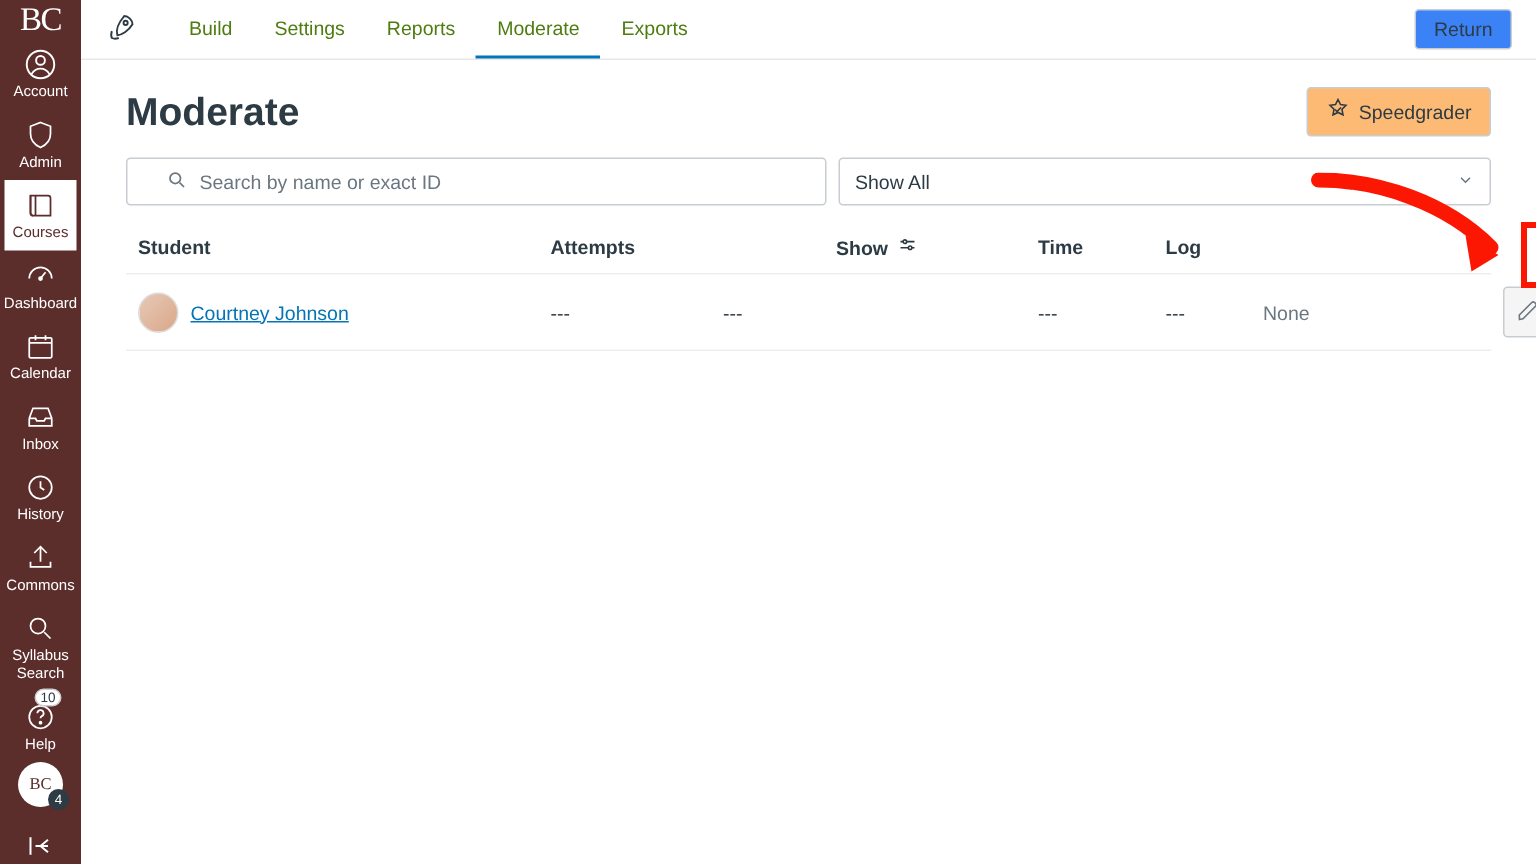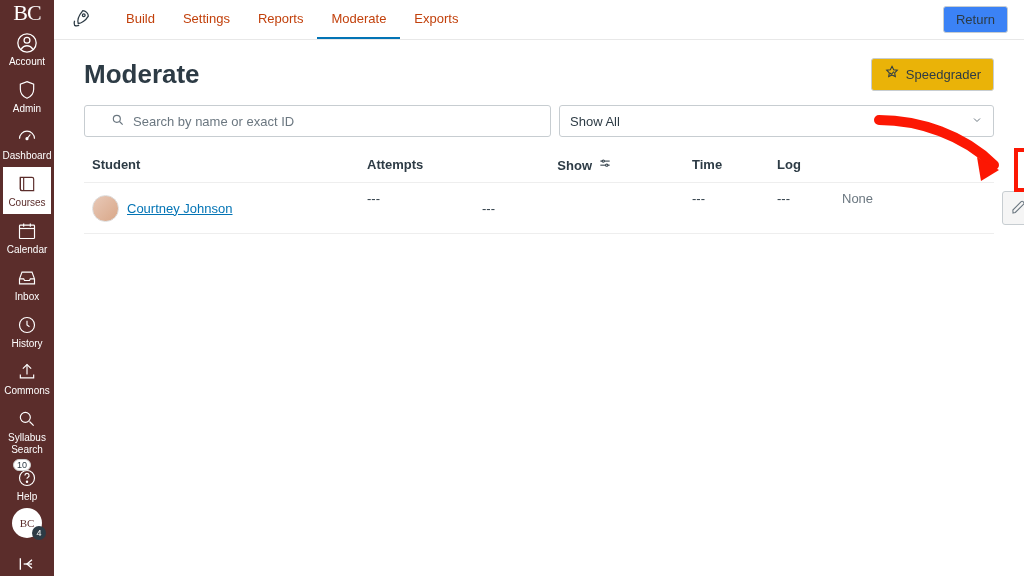--- a/index.html
+++ b/index.html
@@ -9,52 +9,52 @@
     .sidebar-logo { width: 54px; height: 40px; display: flex; align-items: center; justify-content: center; font-size: 22px; font-weight: 400; font-family: Georgia, serif; letter-spacing: -1px; }
     .sidebar-item { width: 48px; display: flex; flex-direction: column; align-items: center; padding: 5px 0 5px 0; cursor: pointer; font-size: 10px; color: #fff; }
     .sidebar-item .icon { width: 24px; height: 24px; display: flex; align-items: center; justify-content: center; margin-bottom: 1px; }
     .sidebar-item.active { background: #fff; color: #5b2d2b; }
     .sidebar-item.active .icon svg { stroke: #5b2d2b; fill: none; }
     .sidebar-item span.label { font-size: 10px; line-height: 12px; }
     .sidebar-bottom { margin-top: auto; width: 54px; display:flex; flex-direction:column; align-items:center;}
     .avatar-bc { width: 30px; height: 30px; border-radius: 50%; background: #fff; display: flex; align-items: center; justify-content: center; color: #5b2d2b; font-family: Georgia, serif; font-size: 11px; position:relative; margin-bottom:8px;}
     .avatar-bc .badge-count { position: absolute; right: -4px; bottom: -2px; background: #2d3b45; color: #fff; font-size: 9px; border-radius: 50%; width: 14px; height: 14px; display:flex; align-items:center; justify-content:center; font-family: Arial, sans-serif;}
     .collapse-icon { padding: 8px 0 10px 0; cursor:pointer;}
-    .help-badge { position: absolute; top: -2px; right: 20px; background: #fff; color: #2d3b45; border-radius: 8px; font-size: 9px; padding: 0 3px; border: 1px solid #ccc;}
+    .help-badge { position: absolute; top: -2px; right: 10px; background: #fff; color: #2d3b45; border-radius: 8px; font-size: 9px; padding: 0 3px; border: 1px solid #ccc;}
 
     .main { position: absolute; left: 54px; top: 0; right: 0; bottom: 0; }
     .topbar { height: 40px; border-bottom: 1px solid #e8e8e8; display: flex; align-items: center; padding: 0 16px; }
     .rocket { margin-right: 20px; }
     .tabs { display: flex; height: 100%; }
-    .tab { padding: 0 14px; display: flex; align-items: center; font-size: 13px; color: #c2410c; cursor: pointer; border-bottom: 2px solid transparent; }
+    .tab { padding: 0 14px; display: flex; align-items: center; font-size: 13px; color: #4d7c0f; cursor: pointer; border-bottom: 2px solid transparent; }
     .tab.active { border-bottom-color: #0374b5; }
     .return-btn { margin-left: auto; border: 1px solid #c7cdd1; background: #3b82f6; padding: 5px 12px; border-radius: 3px; font-size: 13px; cursor: pointer; color:#2d3b45;}
 
     .content { padding: 18px 30px 0 30px; }
     .page-header { display: flex; align-items: center; margin-bottom: 14px; }
     .page-title { font-size: 26px; font-weight: 700; }
-    .speedgrader-btn { margin-left: auto; border: 1px solid #c7cdd1; background: #eab308; padding: 6px 12px; border-radius: 3px; font-size: 13px; cursor: pointer; display: flex; align-items: center; gap: 6px; color:#2d3b45;}
+    .speedgrader-btn { margin-left: auto; border: 1px solid #c7cdd1; background: #fdba74; padding: 6px 12px; border-radius: 3px; font-size: 13px; cursor: pointer; display: flex; align-items: center; gap: 6px; color:#2d3b45;}
 
     .filter-row { display: flex; gap: 8px; margin-bottom: 12px; }
     .search-box { flex: 1; border: 1px solid #c7cdd1; border-radius: 3px; height: 32px; display: flex; align-items: center; padding: 0 26px; color: #6b7780;}
     .search-box input { border: none; outline: none; flex: 1; font-size: 13px; margin-left: 8px; color:#2d3b45;}
     .search-box input::placeholder { color: #6b7780; }
     .showall-box { flex: 1; border: 1px solid #c7cdd1; border-radius: 3px; height: 32px; display: flex; align-items: center; padding: 0 10px; justify-content: space-between; cursor: pointer; }
 
     .table { width: 100%; }
     .table-header { display: flex; padding: 8px 8px; font-weight: 700; font-size: 13px; justify-content: flex-end; }
     .col-student { flex: 0 0 275px; }
     .col-attempts { flex: 0 0 115px; }
     .col-score { flex: 0 0 130px; display:flex; align-items:center; gap:6px; justify-content:flex-end;}
     .col-time { flex: 0 0 85px; margin-left: 80px;}
     .col-log { flex: 0 0 65px; }
     .col-accom { flex: 0 0 160px; }
     .col-action { flex: 1; display: flex; justify-content: flex-end; }
 
-    .table-row { display: flex; padding: 8px 8px; border-bottom: 1px solid #eee; border-top: 1px solid #eee; }
+    .table-row { display: flex; padding: 8px 8px; align-items: center; border-bottom: 1px solid #eee; border-top: 1px solid #eee; }
     .student-cell { display: flex; align-items: center; gap: 8px; }
     .student-avatar { width: 27px; height: 27px; border-radius: 50%; background: linear-gradient(135deg,#e8c9b8,#d9a788); border:1px solid #ddd;}
     .student-name { color: #0374b5; text-decoration: underline; cursor: pointer; font-size: 13px;}
     .dash { color: #2d3b45; }
     .accom-text { color: #6b7780; font-size: 13px;}
     .edit-btn { width: 34px; height: 34px; border: 1px solid #c7cdd1; background: #f5f5f5; border-radius: 3px; display: flex; align-items: center; justify-content: center; cursor: pointer;}
 
     .highlight-arrow { position: absolute; top: 115px; left: 815px; pointer-events: none; }
     .highlight-box { position: absolute; top: 148px; left: 960px; width: 44px; height: 44px; border: 4px solid #fc1703; pointer-events: none; }
   </style>
@@ -77,40 +77,40 @@
 
   <div class="sidebar-item">
     <span class="icon">
       <svg width="20" height="20" viewBox="0 0 24 24" fill="none" stroke="#fff" stroke-width="1.4">
           <path d="M12 2l8 3v6c0 5-3.5 9-8 11-4.5-2-8-6-8-11V5l8-3z"></path>
         </svg>
     </span>
     <span class="label">Admin</span>
   </div>
 
-  <div class="sidebar-item">
-    <span class="icon">
-      <svg width="20" height="20" viewBox="0 0 24 24" fill="none" stroke="#fff" stroke-width="1.4">
-          <path d="M3 14a9 9 0 0 1 18 0"></path>
-          <path d="M12 14l4-5"></path>
-          <circle cx="12" cy="14" r="1.2" fill="#fff"></circle>
-        </svg>
-    </span>
-    <span class="label">Dashboard</span>
-  </div>
-
   <div class="sidebar-item active">
     <span class="icon">
       <svg width="20" height="20" viewBox="0 0 24 24" fill="none" stroke="#5b2d2b" stroke-width="1.4">
           <path d="M4 4h14a2 2 0 0 1 2 2v14H6a2 2 0 0 1-2-2V4z"></path>
           <path d="M4 4v14a2 2 0 0 0 2 2"></path>
           <line x1="8" y1="4" x2="8" y2="20"></line>
         </svg>
     </span>
     <span class="label">Courses</span>
+  </div>
+
+  <div class="sidebar-item">
+    <span class="icon">
+      <svg width="20" height="20" viewBox="0 0 24 24" fill="none" stroke="#fff" stroke-width="1.4">
+          <path d="M3 14a9 9 0 0 1 18 0"></path>
+          <path d="M12 14l4-5"></path>
+          <circle cx="12" cy="14" r="1.2" fill="#fff"></circle>
+        </svg>
+    </span>
+    <span class="label">Dashboard</span>
   </div>
 
   <div class="sidebar-item">
     <span class="icon">
       <svg width="20" height="20" viewBox="0 0 24 24" fill="none" stroke="#fff" stroke-width="1.4">
           <rect x="3" y="5" width="18" height="16" rx="1"></rect>
           <line x1="3" y1="9" x2="21" y2="9"></line>
           <line x1="8" y1="3" x2="8" y2="7"></line>
           <line x1="16" y1="3" x2="16" y2="7"></line>
         </svg>

